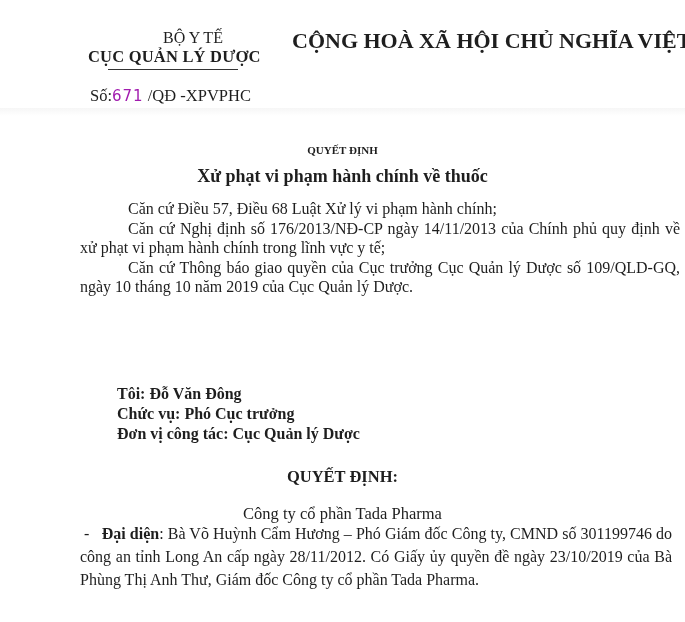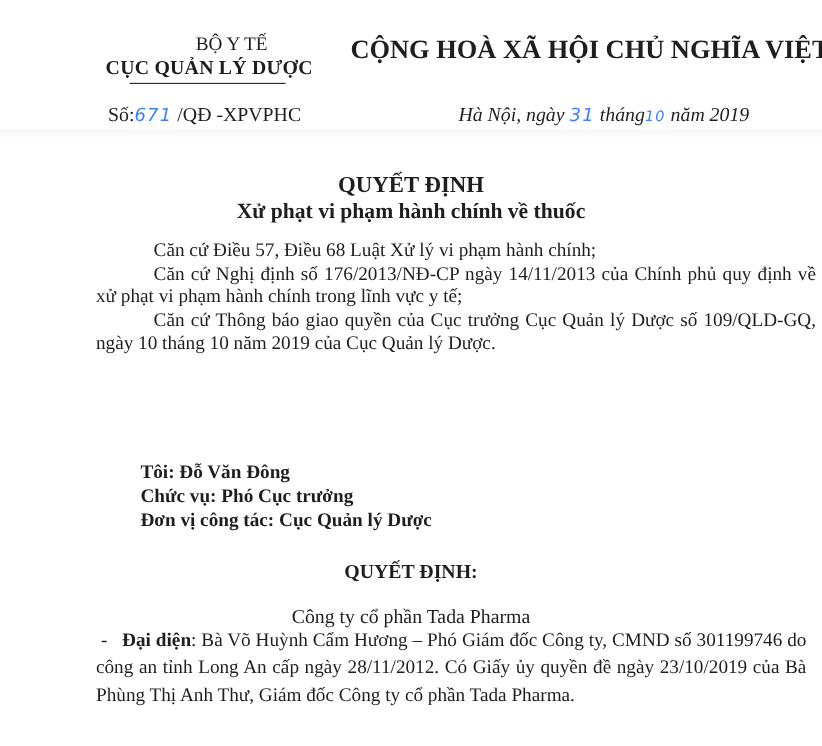--- a/index.html
+++ b/index.html
@@ -11,30 +11,30 @@
     position: relative;
   }
   .page { position: absolute; left: 0; top: 0; width: 685px; height: 622px; }
   .abs { position: absolute; white-space: nowrap; }
 
   
   .hl-ministry { left: 118px; top: 29px; width: 150px; text-align: center; font-size: 16px; }
   .hl-agency { left: 88px; top: 47px; width: 210px; text-align: left; font-size: 16.5px; font-weight: bold; letter-spacing: 0.2px; }
   .hl-rule { left: 108px; top: 69px; width: 130px; height: 1px; background: #333; }
   .hl-number { left: 90px; top: 86px; font-size: 16.5px; }
-  .handwrite { font-family: "DejaVu Sans", sans-serif; font-style: italic; color: #3b82f6; font-size: 15px; letter-spacing: 1px; }
+  .handwrite { font-family: "DejaVu Sans", sans-serif; color: #a21caf; font-size: 15px; letter-spacing: 1px; }
 
   
   .hr-country { left: 292px; top: 28px; font-size: 22px; font-weight: bold; }
   .hr-motto { left: 355px; top: 47px; font-size: 16px; font-weight: bold; text-decoration: underline; }
   .hr-date { left: 382px; top: 86px; font-size: 16.5px; font-style: italic; }
 
   
   .title { left: 0; width: 685px; text-align: center; font-weight: bold; }
-  .t-main { top: 144px; font-size: 19px; }
+  .t-main { top: 144px; font-size: 11px; }
   .t-sub { top: 166px; font-size: 18px; }
 
   
   .para { left: 80px; width: 600px; font-size: 16px; line-height: 19.5px; text-align: justify; white-space: normal; }
   .para p { margin: 0; }
   .indent { text-indent: 48px; }
 
   .officer { left: 117px; font-size: 16px; font-weight: bold; }
 
   .decide { left: 0; width: 685px; text-align: center; top: 467px; font-size: 16.5px; font-weight: bold; }
@@ -54,26 +54,20 @@
 
   <div class="abs hl-ministry">BỘ Y TẾ</div>
   <div class="abs hl-agency">CỤC QUẢN LÝ DƯỢC</div>
   <div class="abs hl-rule"></div>
   <div class="abs hl-number">
     <span>Số:</span><span class="handwrite">671</span>
     <span>/QĐ -XPVPHC</span>
   </div>
 
   <div class="abs hr-country">CỘNG HOÀ XÃ HỘI CHỦ NGHĨA VIỆT NAM</div>
-  <div class="abs hr-date">
-    <span>Hà Nội, ngày</span>
-    <span class="handwrite">31</span>
-    <span>tháng</span><span class="handwrite" style="font-size:12px;">10</span>
-    <span>năm 2019</span>
-  </div>
 
   <div class="abs title t-main">QUYẾT ĐỊNH</div>
   <div class="abs title t-sub">Xử phạt vi phạm hành chính về thuốc</div>
 
   <div class="abs para" style="top:199px;">
     <p class="indent">Căn cứ Điều 57, Điều 68 Luật Xử lý vi phạm hành chính;</p>
     <p class="indent">Căn cứ Nghị định số 176/2013/NĐ-CP ngày 14/11/2013 của Chính phủ quy định về xử phạt vi phạm hành chính trong lĩnh vực y tế;</p>
     <p class="indent">Căn cứ Thông báo giao quyền của Cục trưởng Cục Quản lý Dược số 109/QLD-GQ, ngày 10 tháng 10 năm 2019  của Cục Quản lý Dược.</p>
   </div>
 

